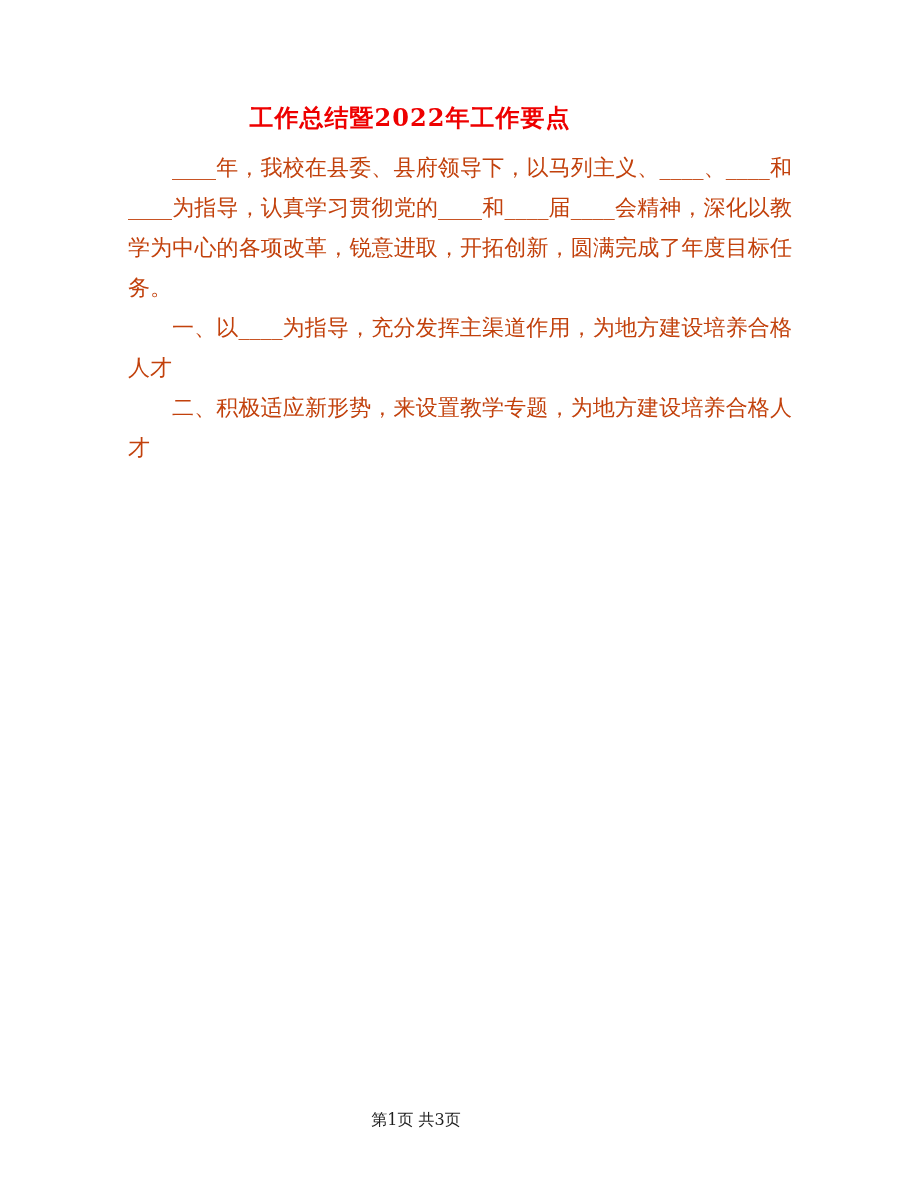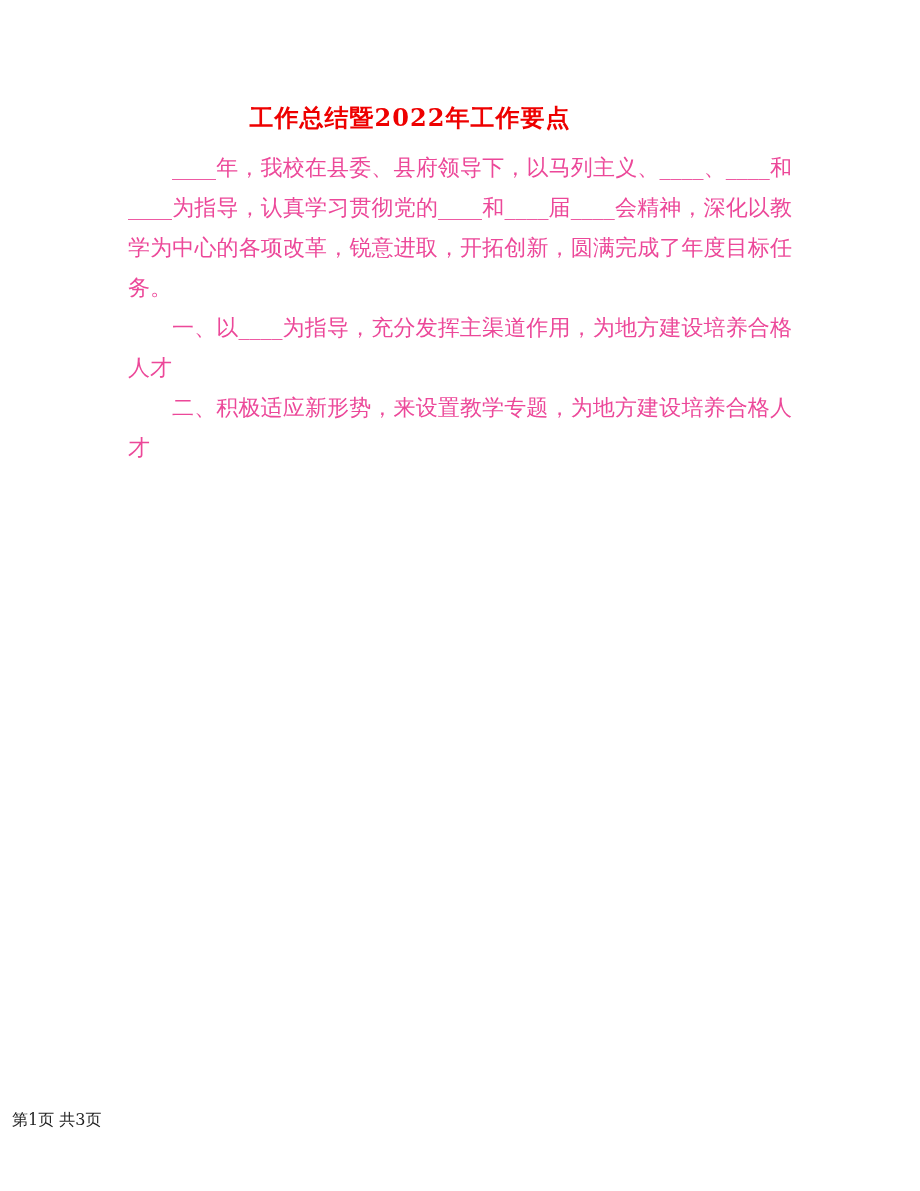--- a/index.html
+++ b/index.html
@@ -27,37 +27,37 @@
       color: #ee0000;
       letter-spacing: 1px;
     }
     .content {
       width: 664px;
       margin-left: 128px;
       margin-top: 12px;
       font-size: 22px;
       line-height: 40px;
       text-align: justify;
-      color: #ec4899;
+      color: #c2410c;
     }
     .para {
       margin: 0;
       text-indent: 2em;
       font-weight: normal;
       word-break: break-all;
     }
     .para.heading {
       font-weight: normal;
     }
     .footer {
       position: absolute;
       top: 1108px;
       left: 12px;
       right: 0;
-      text-align: left;
+      text-align: center;
       font-size: 16px;
       line-height: 24px;
       color: #1e1e1e;
     }
   </style>
 </head>
 <body>
 
 <div class="page">
 

